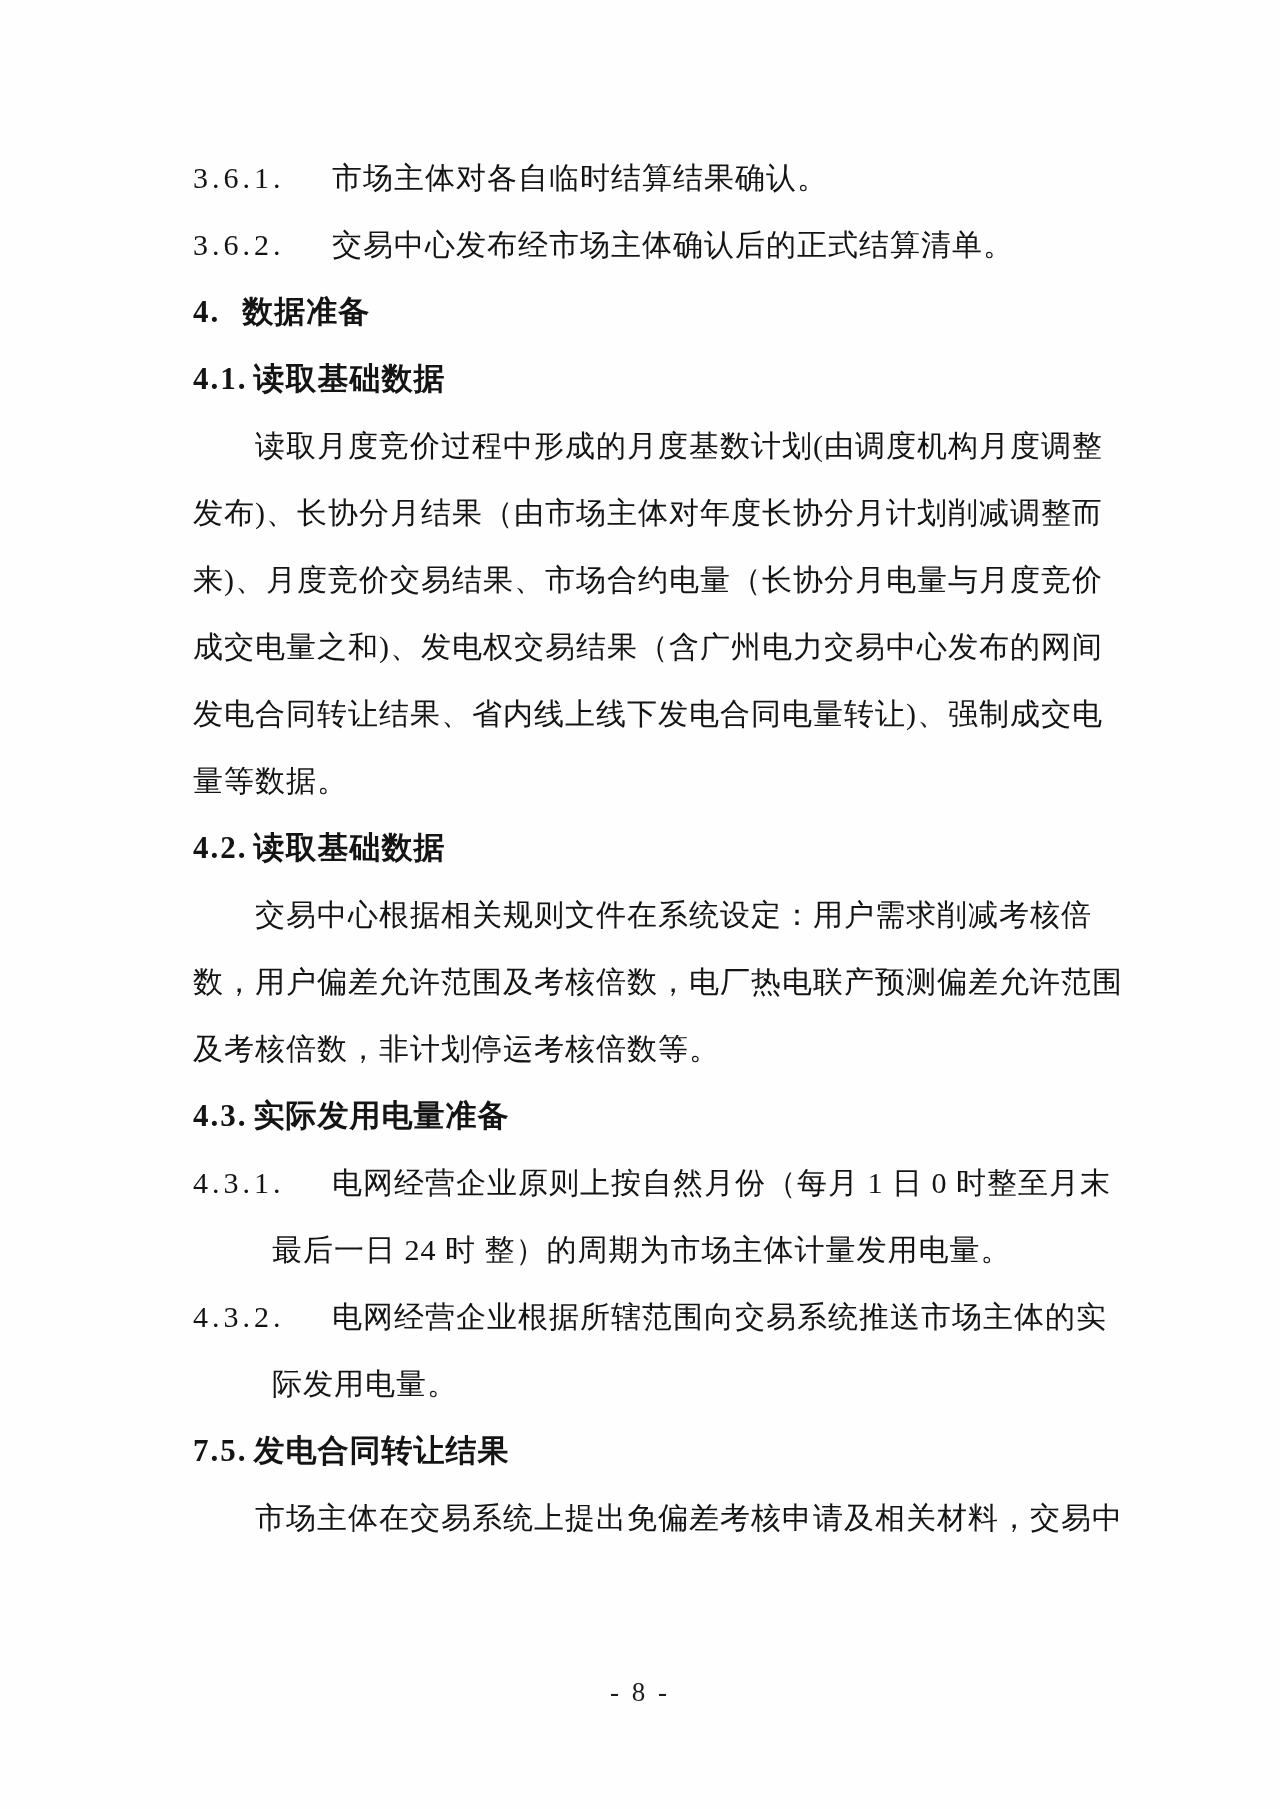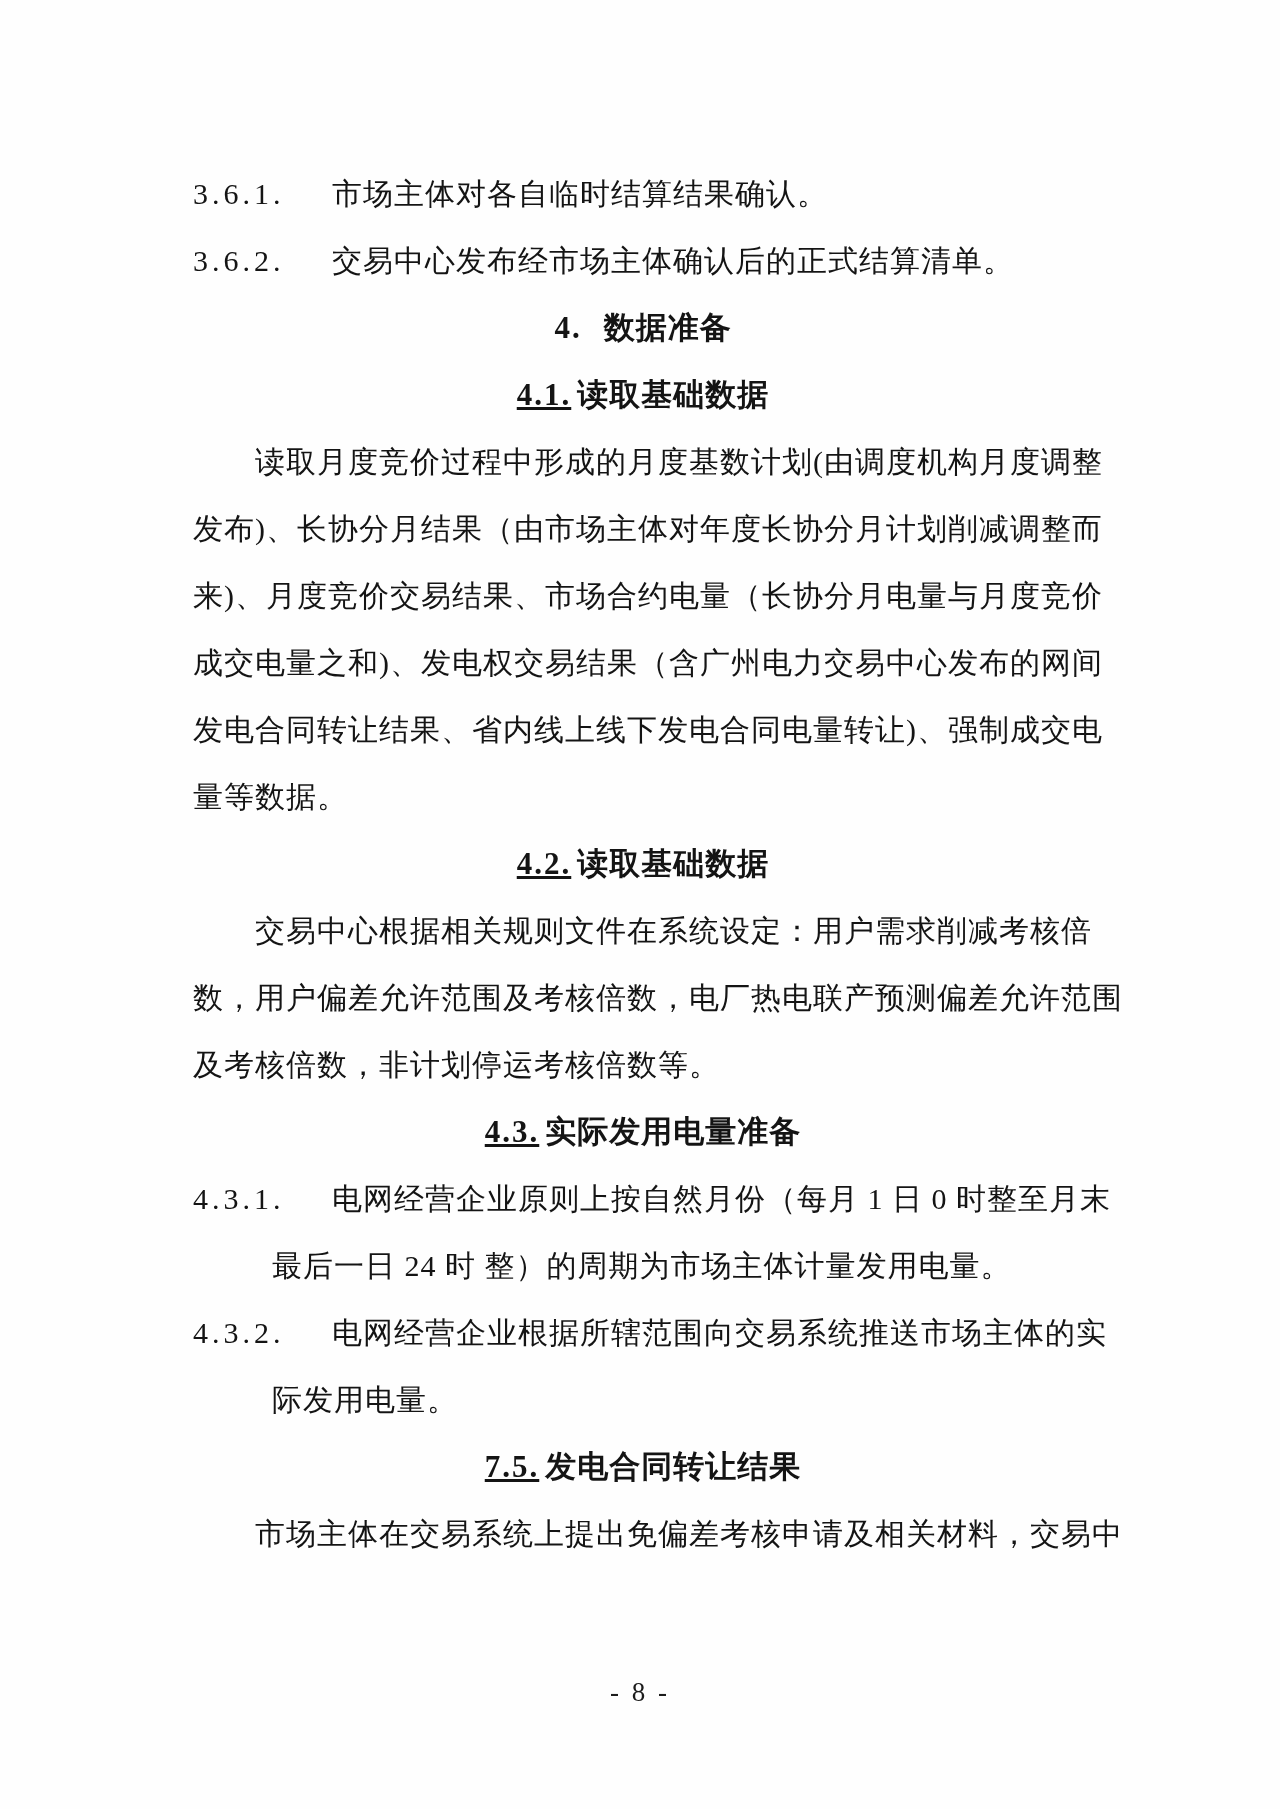--- a/index.html
+++ b/index.html
@@ -12,21 +12,21 @@
     width: 1280px;
     height: 1809px;
     background: #fefefe;
     overflow: hidden;
     font-family: "Liberation Serif", "DejaVu Serif", serif;
     color: #141414;
   }
   .content {
     position: absolute;
     left: 193px;
-    top: 160px;
+    top: 144px;
     width: 900px;
   }
   .line {
     height: 67px;
     line-height: 67px;
     font-size: 30px;
     letter-spacing: 1px;
     white-space: nowrap;
   }
   
@@ -35,32 +35,30 @@
     width: 139px;
     letter-spacing: 4px;
   }
   .item-wrap {
     padding-left: 79px;
   }
   
   .heading {
     font-weight: bold;
     font-size: 31px;
-    text-align: center;
   }
   .h1-number {
     display: inline-block;
     margin-right: 22px;
     letter-spacing: 2px;
   }
   .h2-number {
     display: inline-block;
     margin-right: 6px;
     letter-spacing: 2px;
-    text-decoration: underline;
   }
   
   .para-first {
     padding-left: 62px;
   }
   .page-number {
     position: absolute;
     top: 1659px;
     left: 0;
     width: 1280px;

